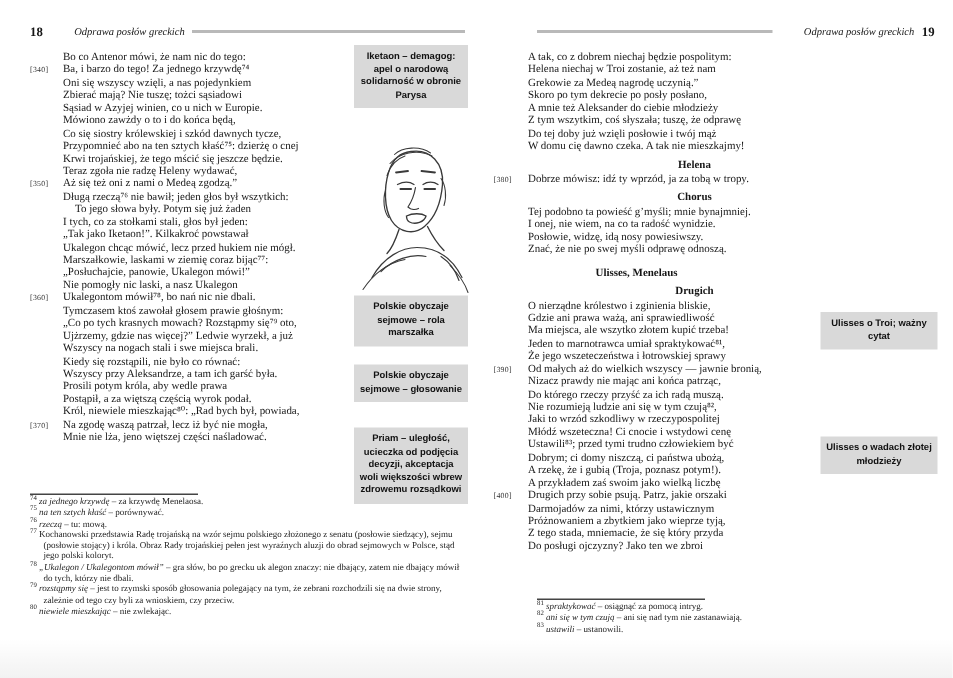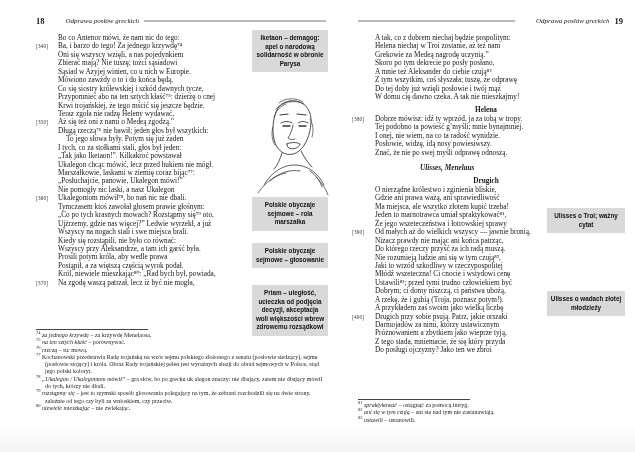--- a/index.html
+++ b/index.html
@@ -5,42 +5,42 @@
   html,body{margin:0;padding:0;}
   body{
     width:635px;height:452px;background:#ffffff;
     font-family:"Liberation Serif","DejaVu Serif",serif;
     color:#161616;overflow:hidden;position:relative;
   }
   .spread{position:absolute;inset:0;background:#fff;}
   .spread::after{content:"";position:absolute;left:0;right:0;bottom:0;height:26px;
     background:linear-gradient(to bottom,rgba(0,0,0,0),rgba(0,0,0,.05));pointer-events:none;}
   .page{position:absolute;top:0;height:452px;}
-  .page.left{left:16px;width:318px;}
+  .page.left{left:0;width:318px;}
   .page.right{left:318px;width:317px;}
 
   
   .pg-header{position:absolute;top:16px;display:flex;align-items:center;gap:5px;}
   .page.left  .pg-header{left:20px;right:8px;}
   .page.right .pg-header{left:40px;right:12px;}
   .pgnum{font-weight:bold;font-size:8.5px;}
   .running{font-style:italic;font-size:7px;white-space:nowrap;padding-left:16px;}
   .hrule{flex:1;height:2px;background:#b9b9b9;}
 
   
   .verse-col{position:absolute;top:34px;}
   .page.left  .verse-col{left:20px;width:215px;}
-  .page.right .verse-col{left:34px;width:230px;}
+  .page.right .verse-col{left:11px;width:230px;}
   .vline{display:flex;height:8.45px;align-items:baseline;}
   .lnum{flex:0 0 23px;font-size:5.2px;color:#333;letter-spacing:.2px;}
   .page.left .lnum{flex-basis:22px;}
   .vtext{font-size:7.3px;line-height:8.45px;white-space:nowrap;}
   .vline.indent .vtext{padding-left:8px;}
   .speaker{font-weight:bold;font-size:7.3px;line-height:8.45px;padding-left:38px;margin-top:4px;margin-bottom:1px;text-align:center;}
-  .scene{font-style:italic;font-weight:bold;font-size:7.3px;line-height:8.45px;padding-left:68px;margin-top:7px;margin-bottom:2px;}
+  .scene{font-weight:bold;font-size:7.3px;line-height:8.45px;padding-left:68px;margin-top:7px;margin-bottom:2px;}
 
   
   .margin-col{position:absolute;top:0;bottom:0;left:0;right:0;pointer-events:none;}
   .mnote{
     position:absolute;background:#d9d9d9;color:#111;
     font-family:"Liberation Sans","DejaVu Sans",sans-serif;
     font-weight:bold;font-size:6.3px;line-height:8.6px;text-align:center;
     padding:4px 3px;box-sizing:border-box;
   }
   .page.left  .mnote{left:236px;width:76px;}
@@ -184,20 +184,24 @@
           <span class="lnum"></span>
           <span class="vtext">Postąpił, a za więtszą częścią wyrok podał.</span>
         </div>
         <div class="vline">
           <span class="lnum"></span>
           <span class="vtext">Król, niewiele mieszkając⁸⁰: „Rad bych był, powiada,</span>
         </div>
         <div class="vline">
           <span class="lnum">[370]</span>
           <span class="vtext">Na zgodę waszą patrzał, lecz iż być nie mogła,</span>
+        </div>
+        <div class="vline">
+          <span class="lnum"></span>
+          <span class="vtext">Mnie nie lża, jeno więtszej części naśladować.</span>
         </div>
       </div>
 
     <aside class="margin-col">
       <div class="mnote" style="top:30px;">Iketaon – demagog: apel o narodową solidarność w obronie Parysa</div>
       <figure class="portrait">
         <svg viewBox="0 0 86 106" fill="none" stroke="#3a3a3a" stroke-width="0.9" stroke-linecap="round">
           <path d="M44 8 C57 6 66 16 65 30 C64 42 60 52 53 58 C46 64 36 62 31 54 C26 46 26 32 29 22 C32 12 37 9 44 8 Z"></path>
           <path d="M33 10 C38 5 50 4 57 9 M30 16 C36 9 48 6 58 11 M28 24 C30 18 34 13 40 11" stroke-width="0.7"></path>
           <path d="M64 26 C67 30 68 38 66 44 M27 34 C25 40 26 48 29 52" stroke-width="0.7"></path>
@@ -247,39 +251,40 @@
         <div class="vline">
           <span class="lnum"></span>
           <span class="vtext">Grekowie za Medeą nagrodę uczynią.”</span>
         </div>
         <div class="vline">
           <span class="lnum"></span>
           <span class="vtext">Skoro po tym dekrecie po posły posłano,</span>
         </div>
         <div class="vline">
           <span class="lnum"></span>
-          <span class="vtext">A mnie też Aleksander do ciebie czują⁸²</span>
+          <span class="vtext">A mnie też Aleksander do ciebie młodzieży</span>
         </div>
         <div class="vline">
           <span class="lnum"></span>
           <span class="vtext">Z tym wszytkim, coś słyszała; tuszę, że odprawę</span>
         </div>
         <div class="vline">
           <span class="lnum"></span>
           <span class="vtext">Do tej doby już wzięli posłowie i twój mąż</span>
         </div>
         <div class="vline">
           <span class="lnum"></span>
           <span class="vtext">W domu cię dawno czeka. A tak nie mieszkajmy!</span>
         </div>
         <div class="speaker">Helena</div>
         <div class="vline">
           <span class="lnum">[380]</span>
           <span class="vtext">Dobrze mówisz: idź ty wprzód, ja za tobą w tropy.</span>
         </div>
+        <div class="speaker">Chorus</div>
         <div class="vline">
           <span class="lnum"></span>
           <span class="vtext">Tej podobno ta powieść g’myśli; mnie bynajmniej.</span>
         </div>
         <div class="vline">
           <span class="lnum"></span>
           <span class="vtext">I onej, nie wiem, na co ta radość wynidzie.</span>
         </div>
         <div class="vline">
           <span class="lnum"></span>

